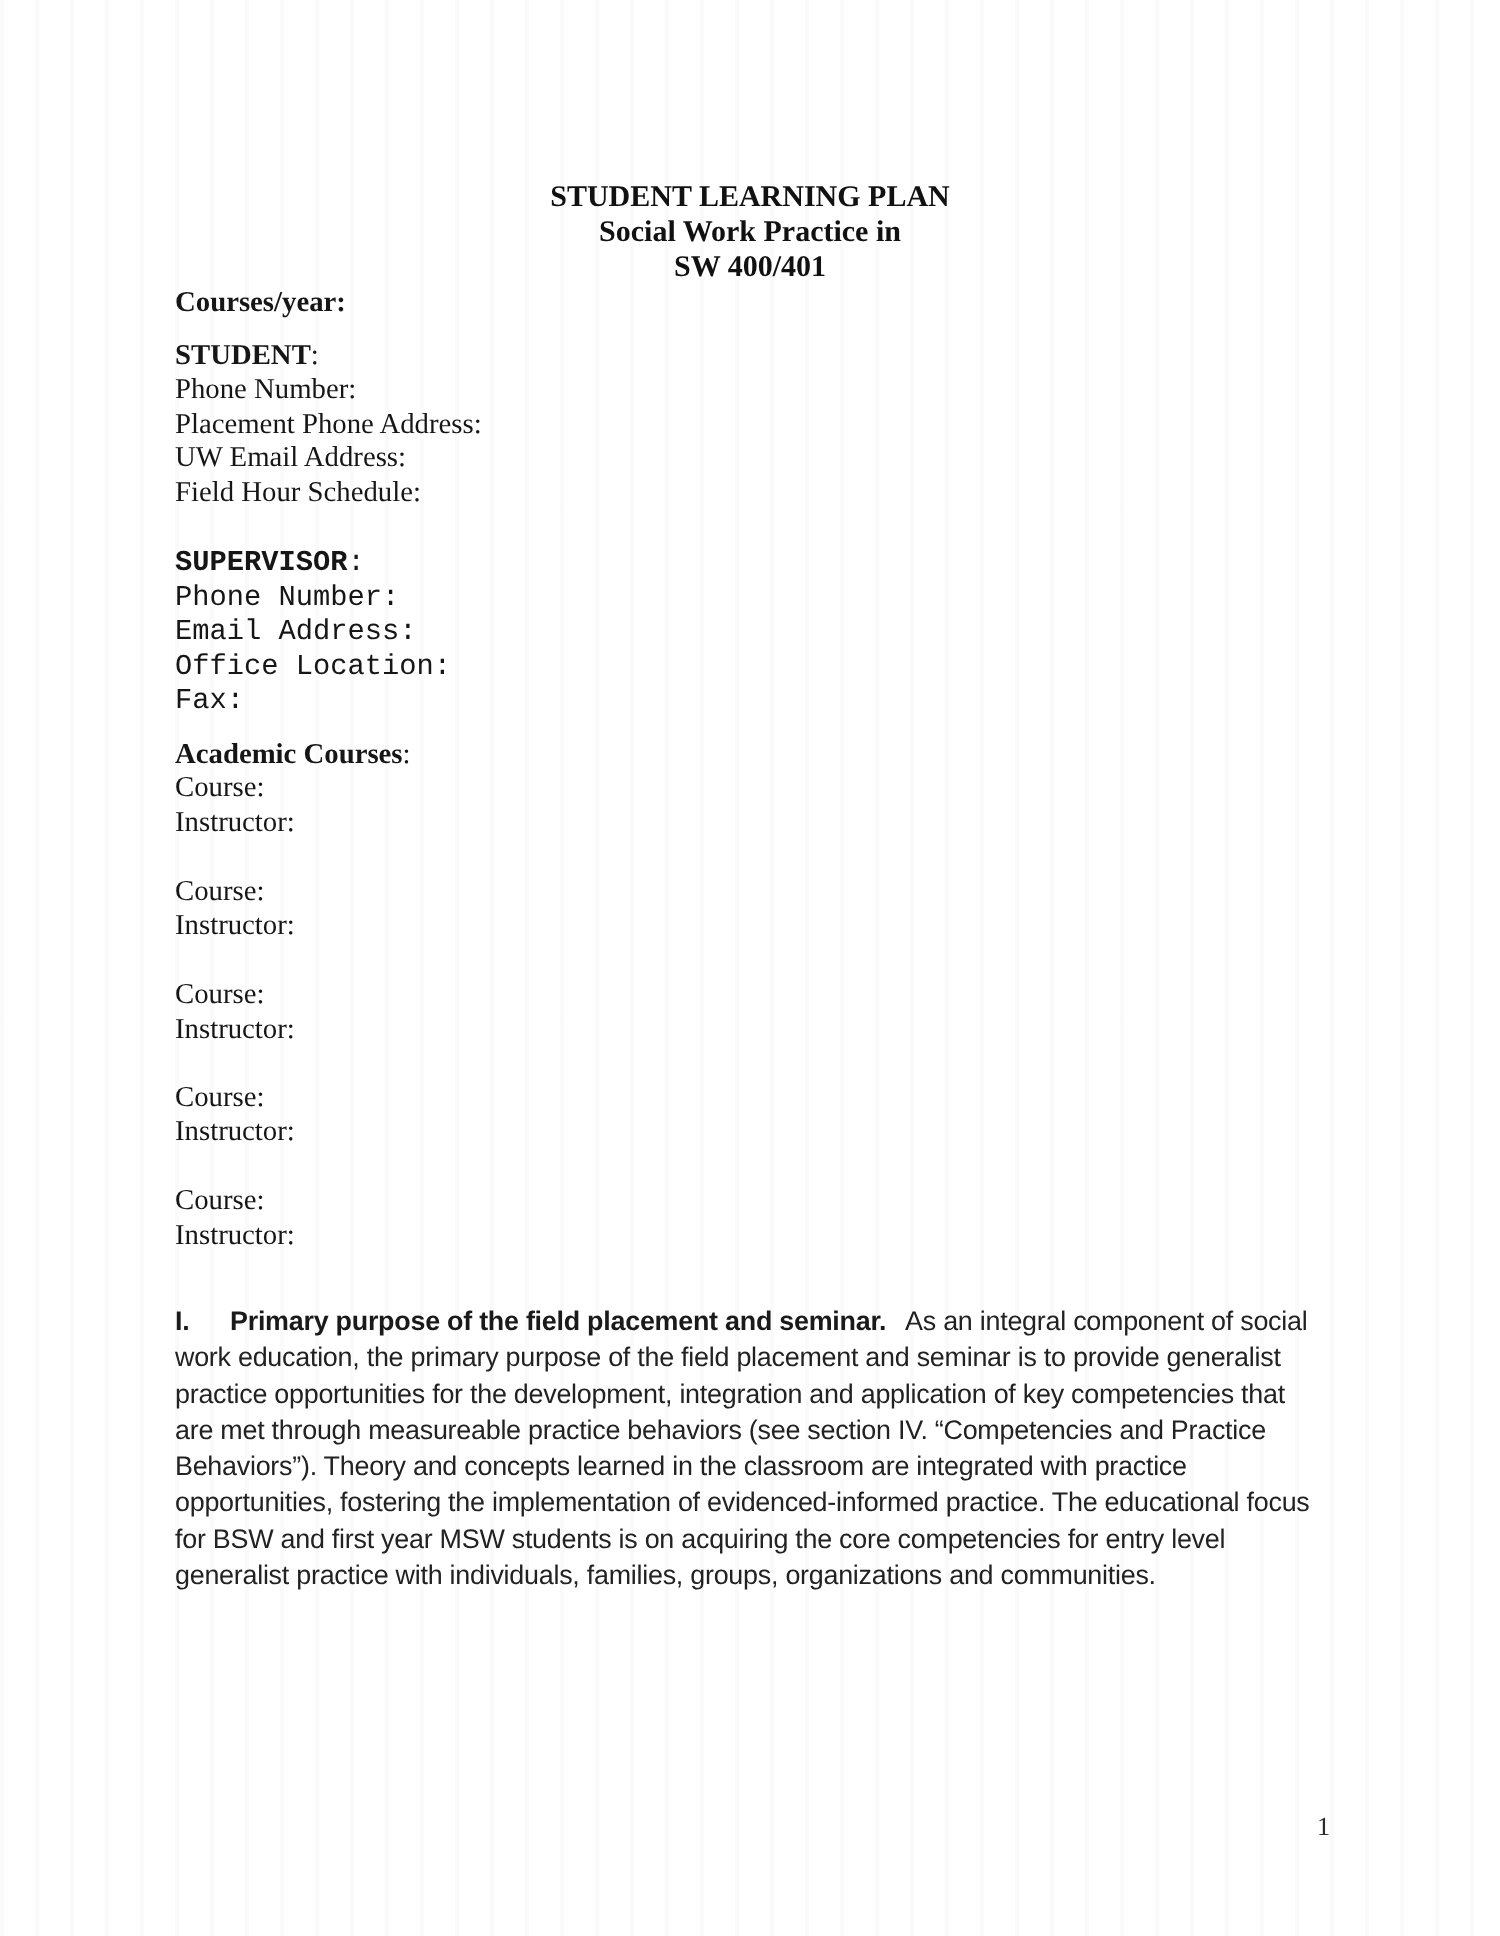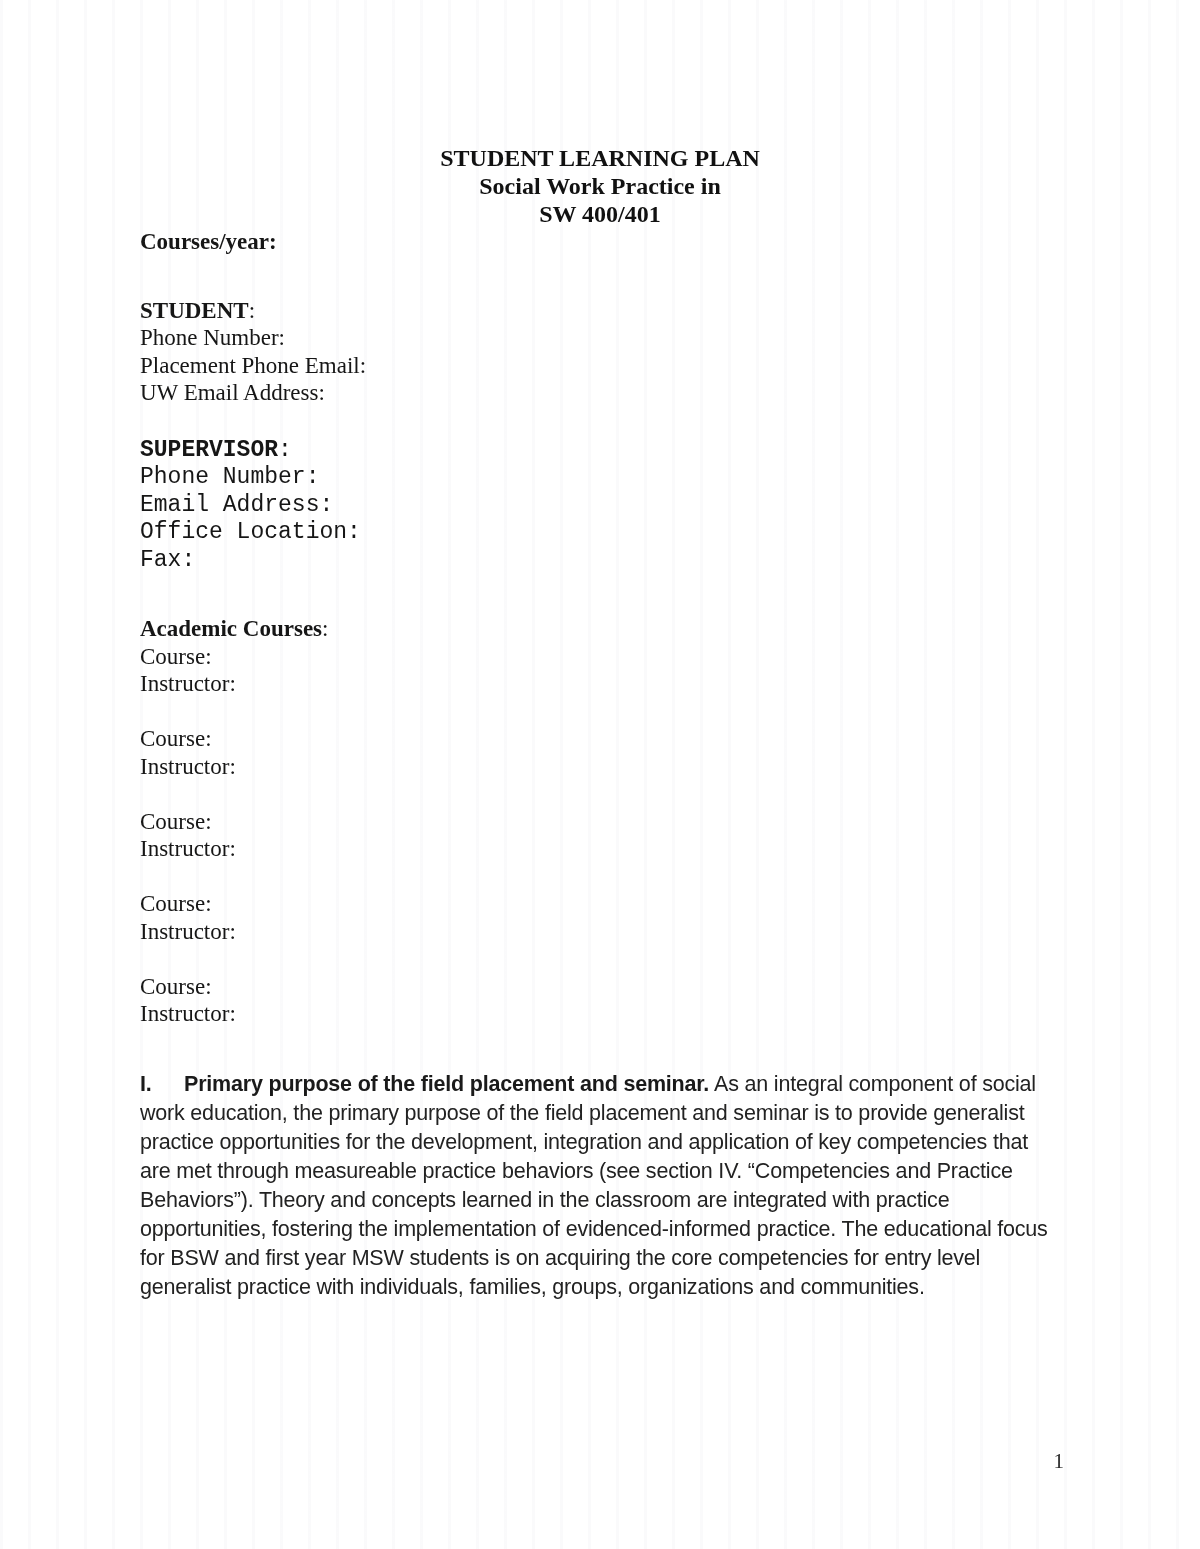--- a/index.html
+++ b/index.html
@@ -27,21 +27,21 @@
   }
   .title-block {
     text-align: center;
     font-weight: bold;
     font-size: 24px;
     line-height: 28px;
     color: #111111;
   }
   .bold { font-weight: bold; }
   .line { white-space: nowrap; }
-  .spacer-1 { margin-top: 41px; }
+  .spacer-1 { margin-top: 14px; }
   .spacer-2 { margin-top: 30px; font-family: Liberation Mono, monospace; }
   .course-pair { margin-top: 27.5px; }
   .section-paragraph {
     margin-top: 42px;
     width: 912px;
     font-family: "Liberation Sans", "DejaVu Sans", sans-serif;
     font-size: 21.5px;
     line-height: 29px;
     letter-spacing: -0.2px;
     color: #222222;
@@ -50,21 +50,21 @@
   .sec-num {
     display: inline-block;
     width: 44px;
     font-weight: bold;
     color: #1a1a1a;
   }
   .sec-heading {
     font-weight: bold;
     color: #1a1a1a;
   }
-  .sec-body { margin-left: 5px; }
+  .sec-body { margin-left: 15px; }
   .page-number {
     position: absolute;
     top: 1448px;
     right: 136px;
     font-family: "Liberation Serif", "DejaVu Serif", serif;
     font-size: 21px;
     color: #2b2b2b;
   }
 </style>
 </head>
@@ -76,22 +76,23 @@
     <div class="line">STUDENT LEARNING PLAN</div>
     <div class="line">Social Work Practice in</div>
     <div class="line">SW 400/401</div>
   </div>
 
   <div class="line bold">Courses/year:</div>
 
   <div class="spacer-1">
     <div class="line"><span class="bold">STUDENT</span><span>:</span></div>
     <div class="line">Phone Number:</div>
-    <div class="line">Placement Phone Email:</div>
+    <div class="line">Placement Phone Address:</div>
     <div class="line">UW Email Address:</div>
+    <div class="line">Field Hour Schedule:</div>
   </div>
 
   <div class="spacer-2">
     <div class="line"><span class="bold">SUPERVISOR</span><span>:</span></div>
     <div class="line">Phone Number:</div>
     <div class="line">Email Address:</div>
     <div class="line">Office Location:</div>
     <div class="line">Fax:</div>
   </div>
 

